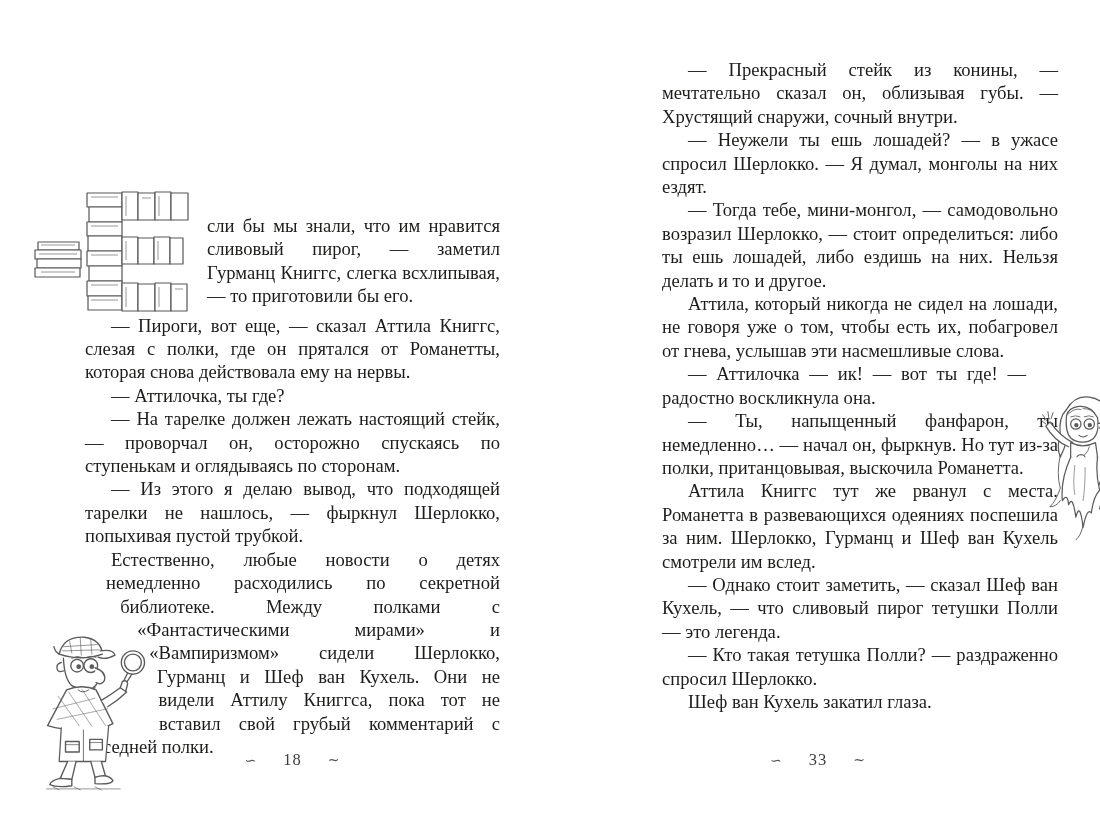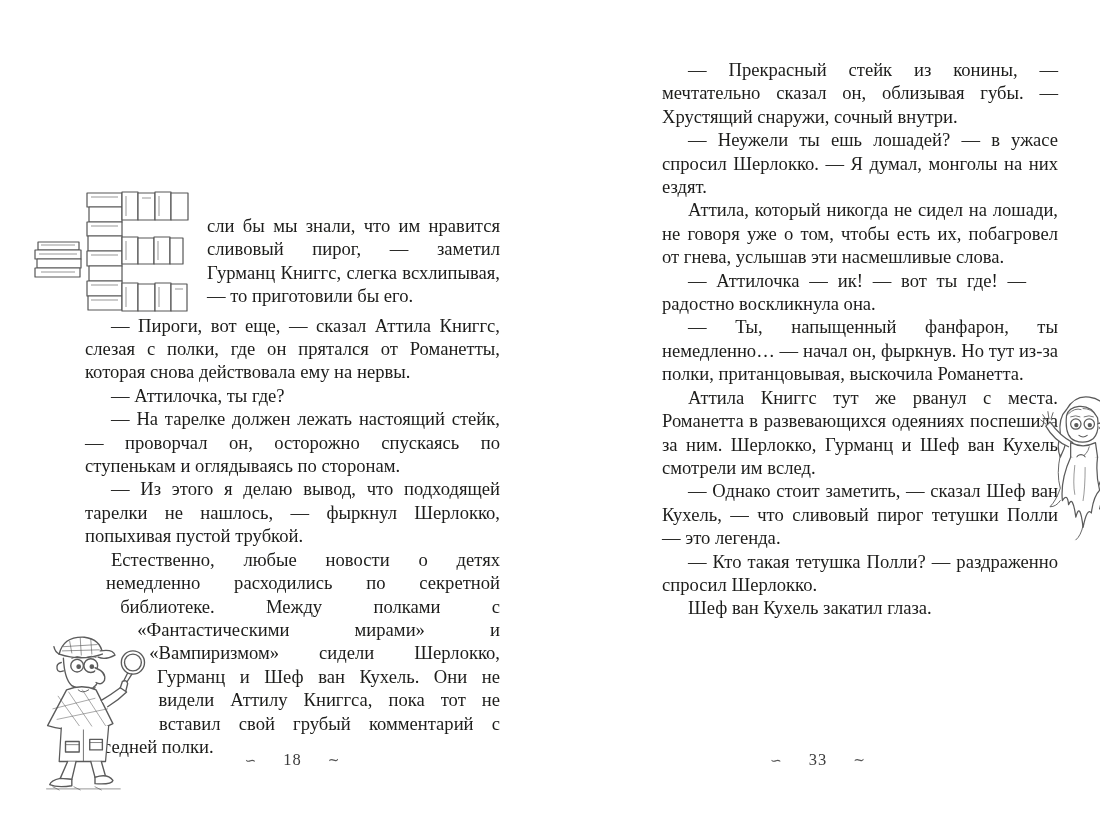--- a/index.html
+++ b/index.html
@@ -190,20 +190,21 @@
         <path d="M60,137 Q72,133 77,140 Q76,144 60,143 Z" fill="#ffffff"></path>
 
         <path d="M14,148 L84,148 M20,146 L26,149 M40,146 L46,149 M60,146 L66,149" stroke-width="0.6"></path>
       </g>
     </svg>
   </section>
 
   <section class="col col-right">
     <p>— Прекрасный стейк из конины, — мечтательно сказал он, облизывая губы. — Хрустящий снаружи, сочный внутри.</p>
     <p>— Неужели ты ешь лошадей? — в ужасе спросил Шерлокко. — Я думал, монголы на них ездят.</p>
+    <p>— Тогда тебе, мини-монгол, — самодовольно возразил Шерлокко, — стоит определиться: либо ты ешь лошадей, либо ездишь на них. Нельзя делать и то и другое.</p>
     <p>Аттила, который никогда не сидел на лошади, не говоря уже о том, чтобы есть их, побагровел от гнева, услышав эти насмешливые слова.</p>
 
     <div class="fairy-spacer"></div>
     <p>— Аттилочка — ик! — вот ты где! — радостно воскликнула она.</p>
     <p>— Ты, напыщенный фанфарон, ты немедленно… — начал он, фыркнув. Но тут из-за полки, пританцовывая, выскочила Романетта.</p>
     <p>Аттила Книггс тут же рванул с места. Романетта в развевающихся одеяниях поспешила за ним. Шерлокко, Гурманц и Шеф ван Кухель смотрели им вслед.</p>
     <p>— Однако стоит заметить, — сказал Шеф ван Кухель, — что сливовый пирог тетушки Полли — это легенда.</p>
     <p>— Кто такая тетушка Полли? — раздраженно спросил Шерлокко.</p>
     <p>Шеф ван Кухель закатил глаза.</p>
 

